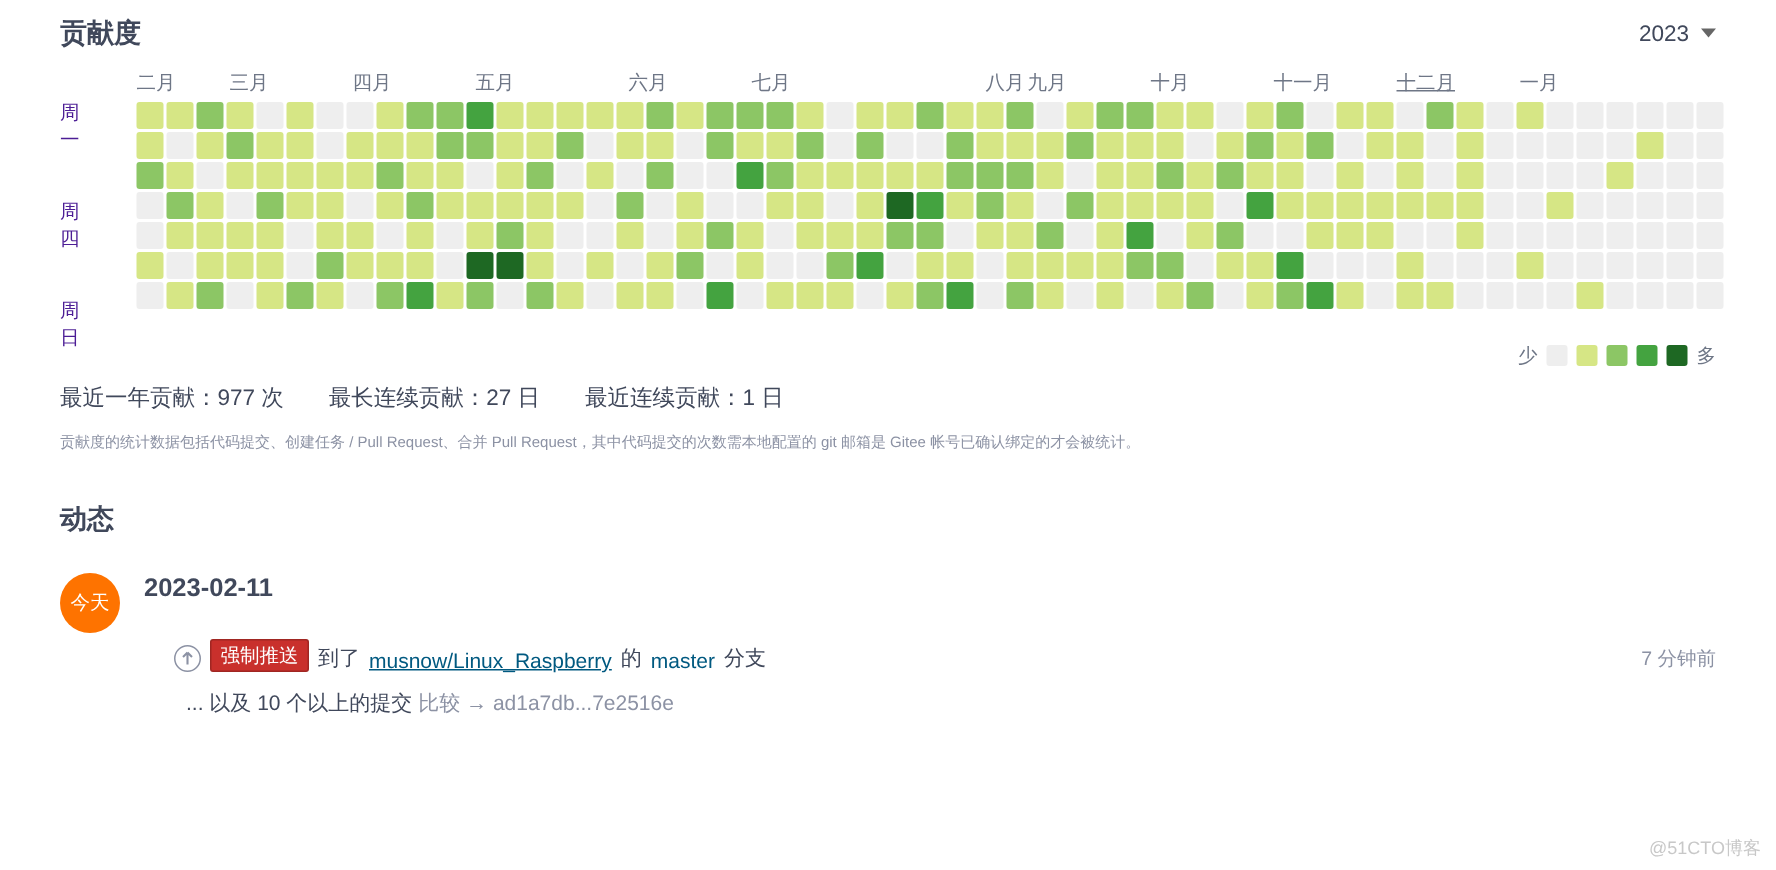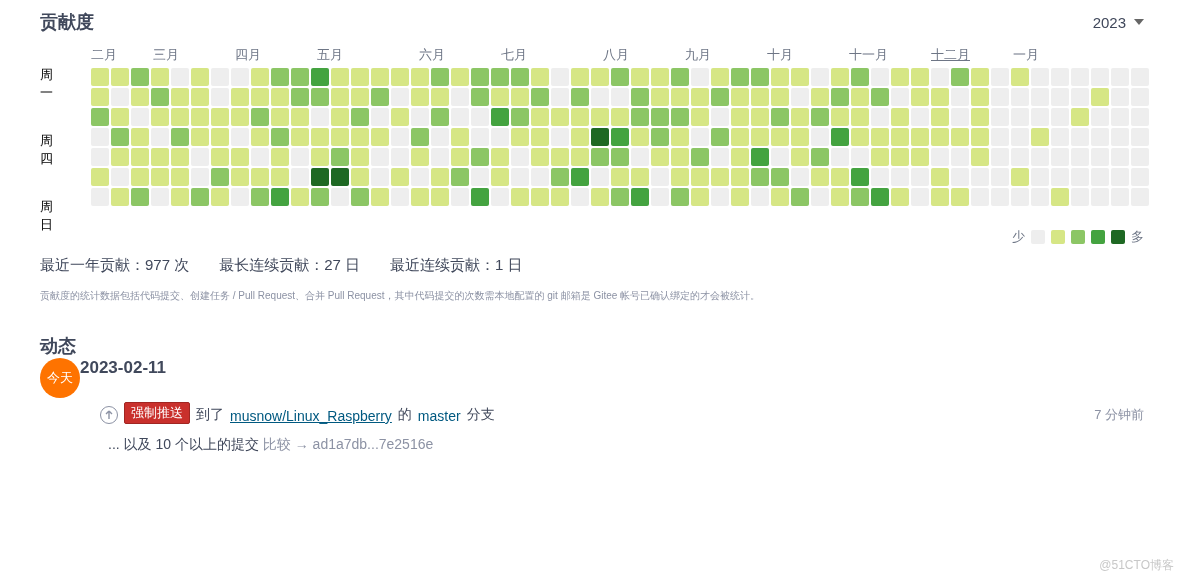--- a/index.html
+++ b/index.html
@@ -2,39 +2,39 @@
 <html><head>
 <meta charset="utf-8">
 <style>
 * { box-sizing: border-box; margin: 0; padding: 0; }
 body { font-family: -apple-system, BlinkMacSystemFont, "Segoe UI", "PingFang SC", "Microsoft YaHei", sans-serif; background: #fff; color: #40485b; padding: 10px 40px; width: 1184px; font-size: 14px; }
 .header-row { display: flex; justify-content: space-between; align-items: center; margin-bottom: 12px; }
 .section-title { font-size: 18px; font-weight: 600; color: #40485b; }
 .year-select { display: flex; align-items: center; gap: 8px; color: #40485b; cursor: pointer; font-size: 15px; }
 .dropdown-arrow { width: 0; height: 0; border-left: 5px solid transparent; border-right: 5px solid transparent; border-top: 6px solid #666; }
 .calendar-wrap { display: flex; gap: 8px; margin-bottom: 12px; }
-.day-labels { display: flex; flex-direction: column; gap: 4px; padding-top: 20px; font-size: 13px; color: #000000; justify-content: center; }
+.day-labels { display: flex; flex-direction: column; gap: 4px; padding-top: 20px; font-size: 13px; color: #4c1d95; justify-content: center; }
 .day-labels span { height: 18px; line-height: 18px; }
 .cal-body { flex: 1; padding-left: 30px; }
 .month-row { display: flex; gap: 2px; margin-bottom: 4px; font-size: 13px; color: #6e7686; padding-left: 0; }
 .month-row span { display: inline-block; }
 .grid { display: flex; gap: 2px; }
 .week { display: flex; flex-direction: column; gap: 2px; }
 .cell { width: 18px; height: 18px; border-radius: 2px; }
 .c0 { background: #eeeeee; }
 .c1 { background: #d6e685; }
 .c2 { background: #8cc665; }
 .c3 { background: #44a340; }
 .c4 { background: #1e6823; }
 .legend { display: flex; justify-content: flex-end; align-items: center; gap: 6px; margin: 10px 0; font-size: 13px; color: #6e7686; }
 .legend .cell { width: 14px; height: 14px; }
 .stats { display: flex; gap: 30px; color: #40485b; font-size: 15px; margin-bottom: 12px; }
 .desc { color: #8c92a4; font-size: 10px; line-height: 1.7; margin-bottom: 30px; }
-.activity-title { font-size: 18px; font-weight: 600; color: #40485b; }
-.activity-item { display: flex; }
+.activity-title { font-size: 18px; font-weight: 600; color: #40485b; margin-bottom: 24px; }
+.activity-item { display: flex; gap: 16px; }
 .today-badge { width: 40px; height: 40px; border-radius: 50%; background: #fe7300; color: #fff; display: flex; align-items: center; justify-content: center; font-size: 13px; flex-shrink: 0; }
 .activity-body { flex: 1; }
 .activity-date { font-size: 17px; font-weight: 600; color: #40485b; margin-bottom: 24px; }
 .push-row { display: flex; align-items: flex-end; gap: 6px; margin-bottom: 12px; padding-left: 20px; }
 .push-icon { width: 18px; height: 18px; border: 1.5px solid #8c92a4; border-radius: 50%; display: flex; align-items: center; justify-content: center; flex-shrink: 0; }
 .push-icon svg { width: 10px; height: 10px; }
 .force-badge { background: #c9302c; color: #fff; padding: 1px 6px; border-radius: 2px; font-size: 13px; border: 1px solid #a02622; }
 .link { color: #005980; text-decoration: underline; cursor: pointer; }
 .link-noul { color: #005980; cursor: pointer; }
 .time-ago { margin-left: auto; color: #8c92a4; font-size: 13px; }
@@ -69,21 +69,21 @@
       <span>周日</span>
     </div>
   <div class="cal-body">
     <div class="month-row" id="month-row">
         <span style="width: 60px;">二月</span>
         <span style="width: 80px;">三月</span>
         <span style="width: 80px;">四月</span>
         <span style="width: 100px;">五月</span>
         <span style="width: 80px;">六月</span>
         <span style="width: 100px;">七月</span>
-        <span style="width: 80px;">八月</span>
+        <span style="width: 80px; text-align: right;">八月</span>
         <span style="width: 80px;">九月</span>
         <span style="width: 80px;">十月</span>
         <span style="width: 80px;">十一月</span>
         <span style="width: 80px; text-decoration: underline;">十二月</span>
         <span style="width: 80px;">一月</span>
       </div>
     <div class="grid" id="grid">
         <div class="week">
           <div class="cell c1"></div>
           <div class="cell c1"></div>

